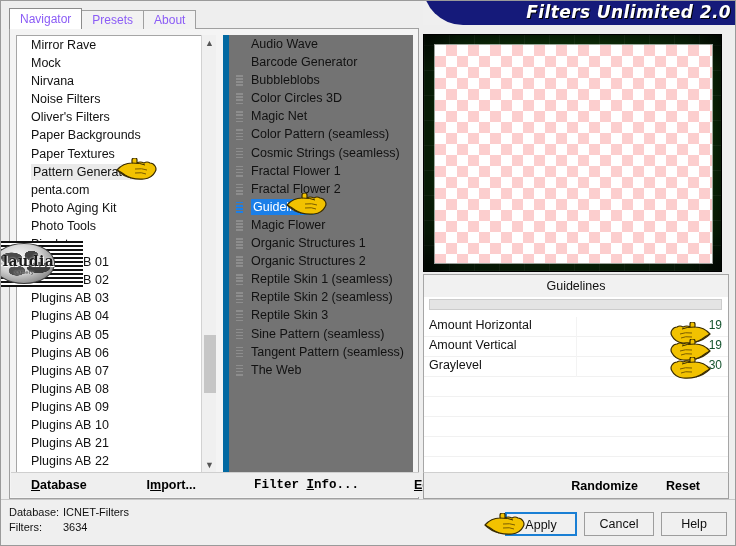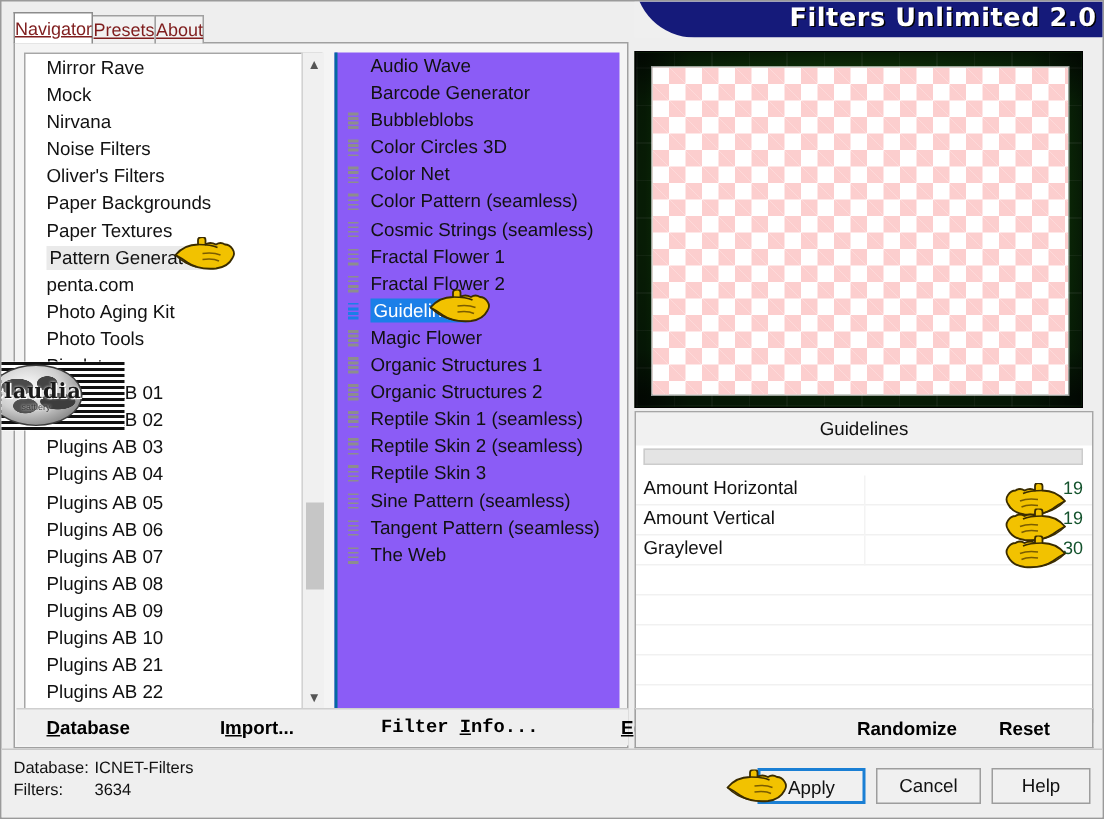--- a/index.html
+++ b/index.html
@@ -33,48 +33,48 @@
     width: 340px; height: 40px;
     background: #151a7a;
     border-radius: 0 0 0 70px;
   }
   #titlebar .ttext {
     position: absolute;
     left: 0; top: 1px;
     width: 308px;
     text-align: right;
     font-family: "DejaVu Sans", sans-serif;
+    font-style: italic;
     font-weight: bold;
     font-size: 17px;
     letter-spacing: .4px;
     color: #ffffff;
     text-shadow: 1px 1px 0 #000;
   }
 
   
   #tabstrip {
     position: absolute;
     left: 8px; top: 8px;
     height: 20px;
     display: flex;
     align-items: flex-end;
     z-index: 6;
   }
   .tab {
     height: 19px;
-    padding: 0 0;
+    padding: 0 10px;
     font-size: 12px;
-    color: #7f1d1d;
+    color: #8b5cf6;
     line-height: 19px;
     background: #f2f2f2;
     border: 1px solid #a0a0a0;
     border-bottom: none;
     margin-right: -1px;
     white-space: nowrap;
-    text-decoration: underline;
   }
   .tab.active {
     background: #ffffff;
     height: 21px;
     line-height: 20px;
     border-color: #8c8c8c;
     position: relative;
     z-index: 3;
   }
 
@@ -87,22 +87,22 @@
     border: 1px solid #a0a0a0;
   }
 
   .listbox {
     position: absolute;
     background: #ffffff;
     border: 1px solid #a6a6a6;
     overflow: hidden;
   }
   #list-left  { left: 6px;  top: 6px; width: 199px; height: 438px; }
-  #list-mid   { left: 213px; top: 6px; width: 190px; height: 438px; border-left: 2px solid #0369a1;
-                border-top: none; border-right: none; border-bottom: none; background:#8b5cf6; }
+  #list-mid   { left: 213px; top: 6px; width: 190px; height: 438px; border-left: 6px solid #0369a1;
+                border-top: none; border-right: none; border-bottom: none; background:#737373; }
 
   .litem {
     position: relative;
     height: 18.1px;
     line-height: 18.1px;
     font-size: 12.5px;
     color: #111;
     padding-left: 12px;
     white-space: nowrap;
     overflow: hidden;
@@ -416,21 +416,21 @@
               <i></i>
               <i></i>
               <i></i>
               <i></i>
             </span><span class="lbl">Color Circles 3D</span></div>
           <div class="litem"><span class="docicon">
               <i></i>
               <i></i>
               <i></i>
               <i></i>
-            </span><span class="lbl">Color Net</span></div>
+            </span><span class="lbl">Magic Net</span></div>
           <div class="litem"><span class="docicon">
               <i></i>
               <i></i>
               <i></i>
               <i></i>
             </span><span class="lbl">Color Pattern (seamless)</span></div>
           <div class="litem"><span class="docicon">
               <i></i>
               <i></i>
               <i></i>

